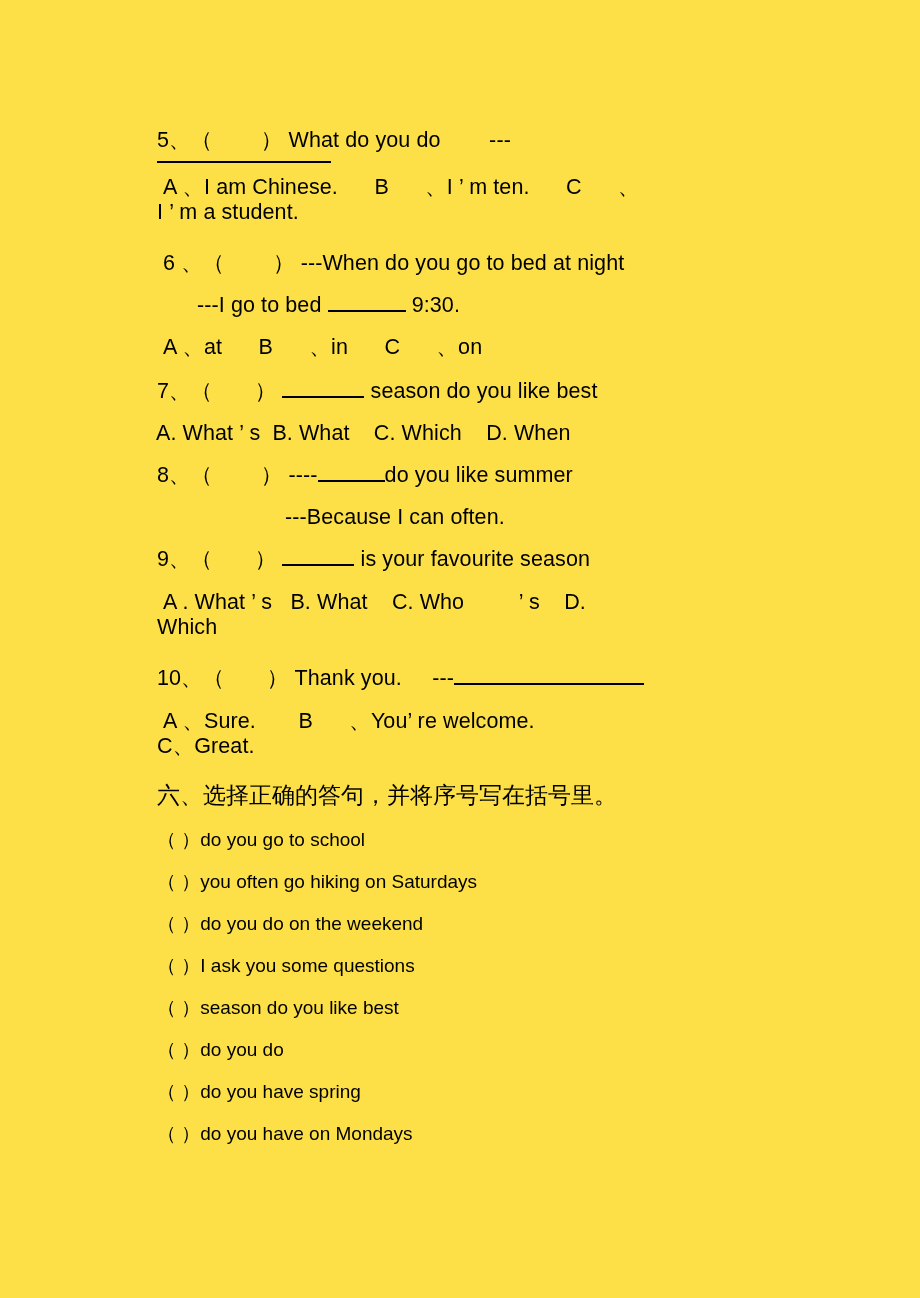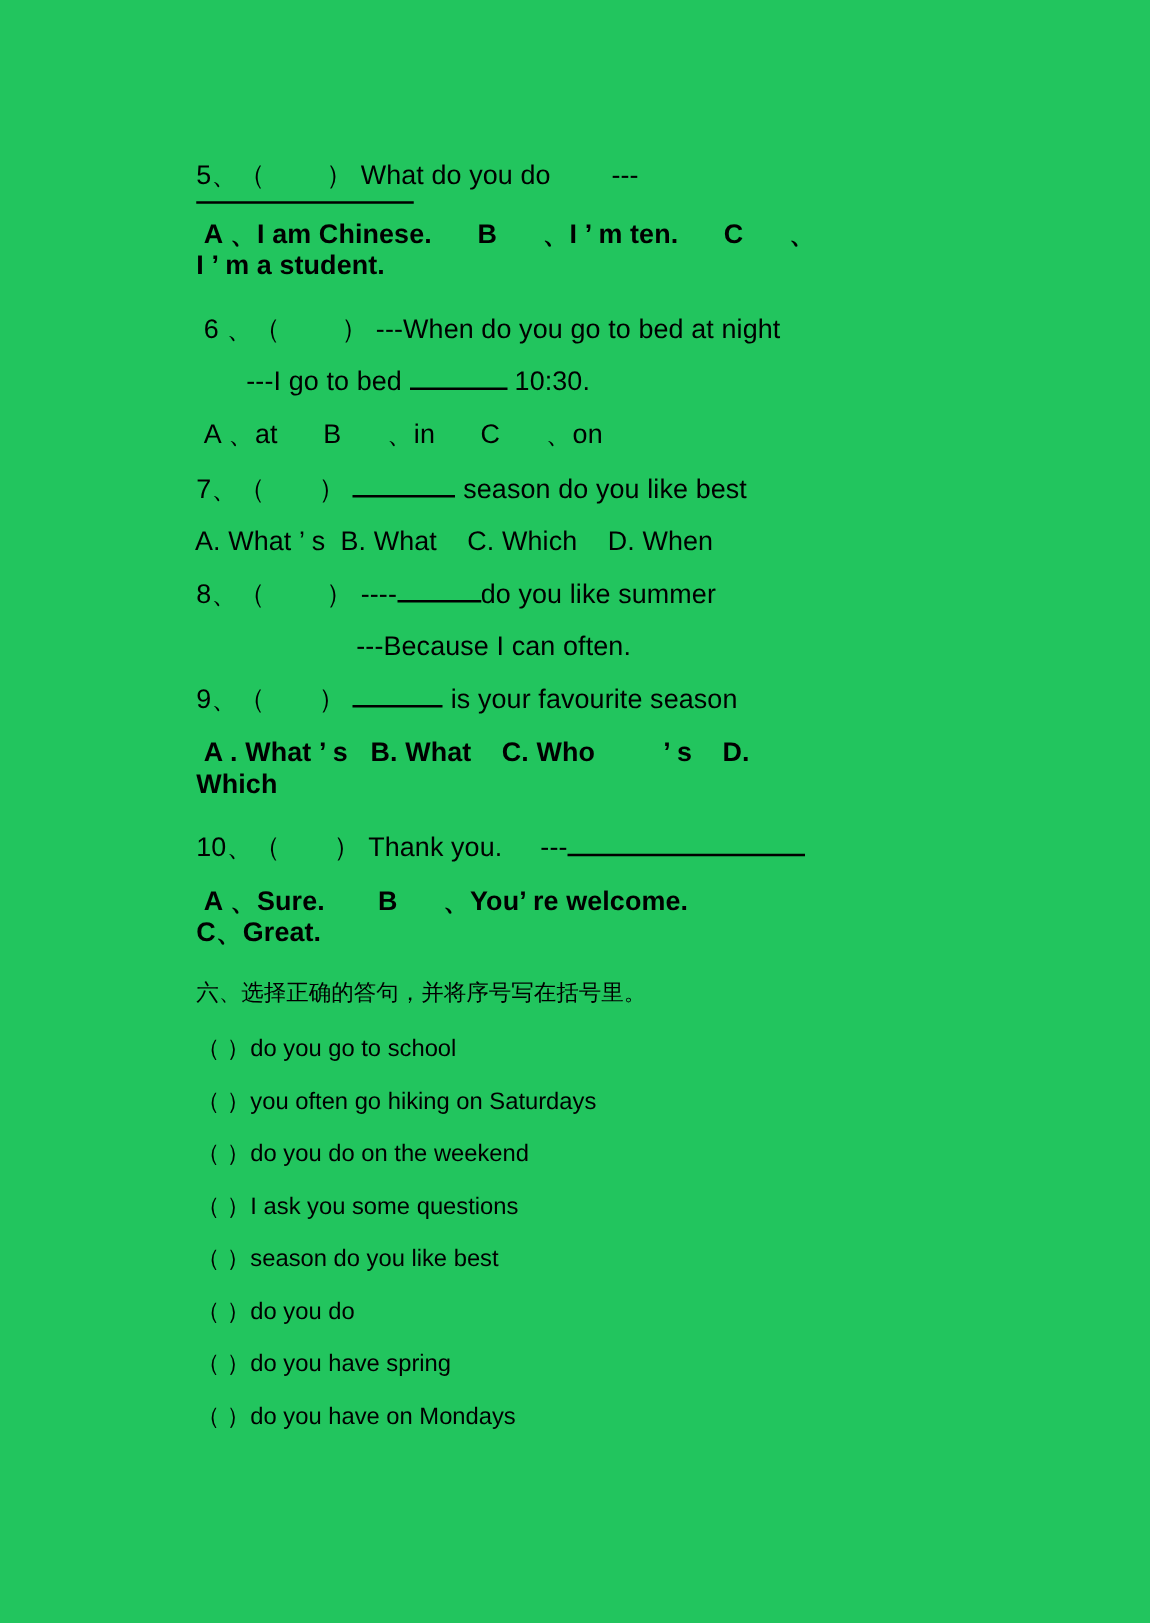--- a/index.html
+++ b/index.html
@@ -14,39 +14,38 @@
     font-family: "Liberation Sans", sans-serif;
     color: #000000;
     overflow: hidden;
   }
   .page {
     position: absolute;
     left: 0;
     top: 0;
     width: 920px;
     height: 1298px;
-    background: #22c55e;
+    background: #fde047;
   }
   .content {
     position: absolute;
     left: 157px;
     top: 119px;
     width: 610px;
   }
 
   
   .qline {
     font-size: 21.5px;
     line-height: 42px;
     white-space: pre-wrap;
     letter-spacing: 0.1px;
   }
   .qline.tight {
     line-height: 25px;
-    font-weight: bold;
   }
 
   
   .q-group { margin-bottom: 0px; }
 
   
   .ul {
     display: inline-block;
     border-bottom: 2px solid #000;
     vertical-align: baseline;
@@ -60,21 +59,21 @@
   .standalone-rule {
     display: block;
     width: 174px;
     border-bottom: 2px solid #000;
     height: 0;
     margin: 0 0 0 0;
   }
 
   .cn-head {
     font-family: "DejaVu Serif", "Liberation Serif", serif;
-    font-size: 18px;
+    font-size: 23px;
     line-height: 40px;
     white-space: pre-wrap;
   }
 
   .list-item {
     font-size: 19px;
     line-height: 42px;
     white-space: pre-wrap;
   }
   .indent-2 { padding-left: 40px; }
@@ -88,21 +87,21 @@
 
     <div class="q-group">
       <div class="qline"><span>5、</span><span>（        ）</span><span> What do you do        ---</span></div>
       <div class="standalone-rule"></div>
       <div class="qline tight" style="margin-top:12px"> A 、I am Chinese.      B      、I ’ m ten.      C      、</div>
       <div class="qline tight">I ’ m a student.</div>
     </div>
 
     <div class="q-group" style="margin-top:17px">
       <div class="qline"><span> 6 、</span><span>（        ）</span><span> ---When do you go to bed at night</span></div>
-      <div class="qline indent-2"><span>---I go to bed </span><span class="ul ul-s6"></span><span> 10:30.</span></div>
+      <div class="qline indent-2"><span>---I go to bed </span><span class="ul ul-s6"></span><span> 9:30.</span></div>
       <div class="qline"> A 、at      B      、in      C      、on</div>
     </div>
 
     <div class="q-group" style="margin-top:2px">
       <div class="qline"><span>7、</span><span>（       ）</span><span> </span><span class="ul ul-s7"></span><span> season do you like best</span></div>
       <div class="qline" style="margin-left:-1px">A. What ’ s  B. What    C. Which    D. When</div>
     </div>
 
     <div class="q-group">
       <div class="qline"><span>8、</span><span>（        ）</span><span> ----</span><span class="ul ul-s8"></span><span>do you like summer</span></div>

